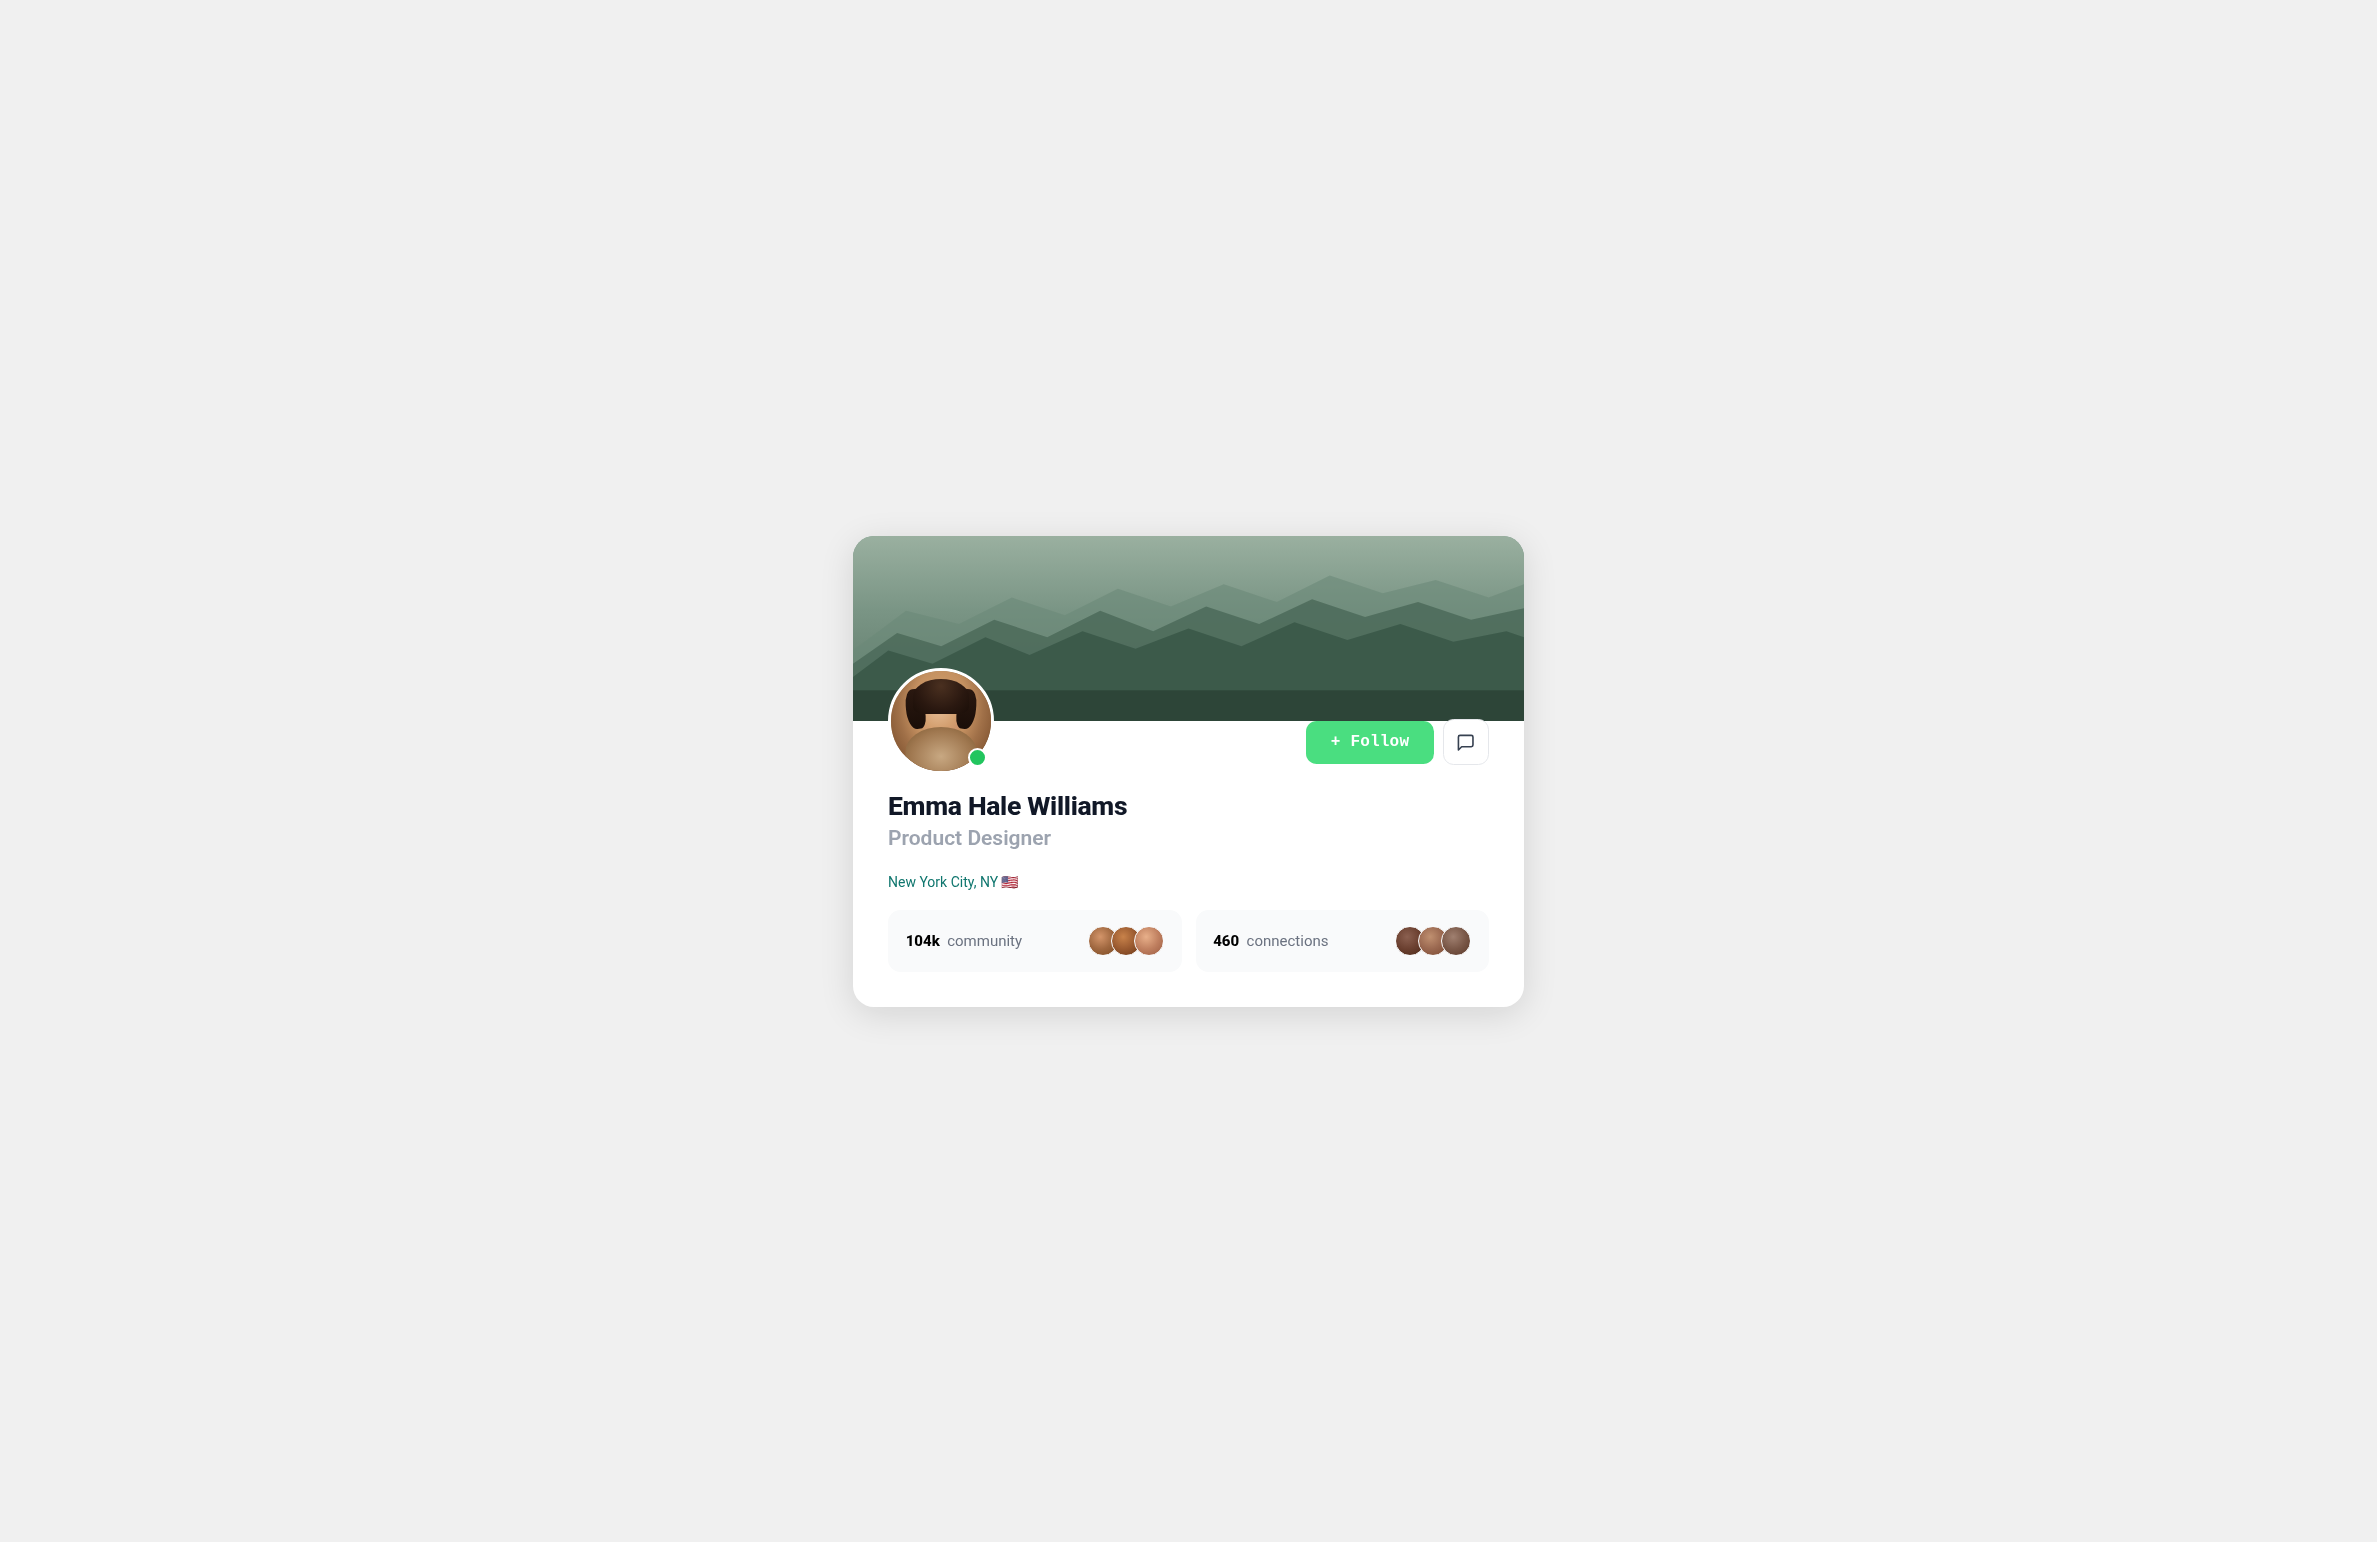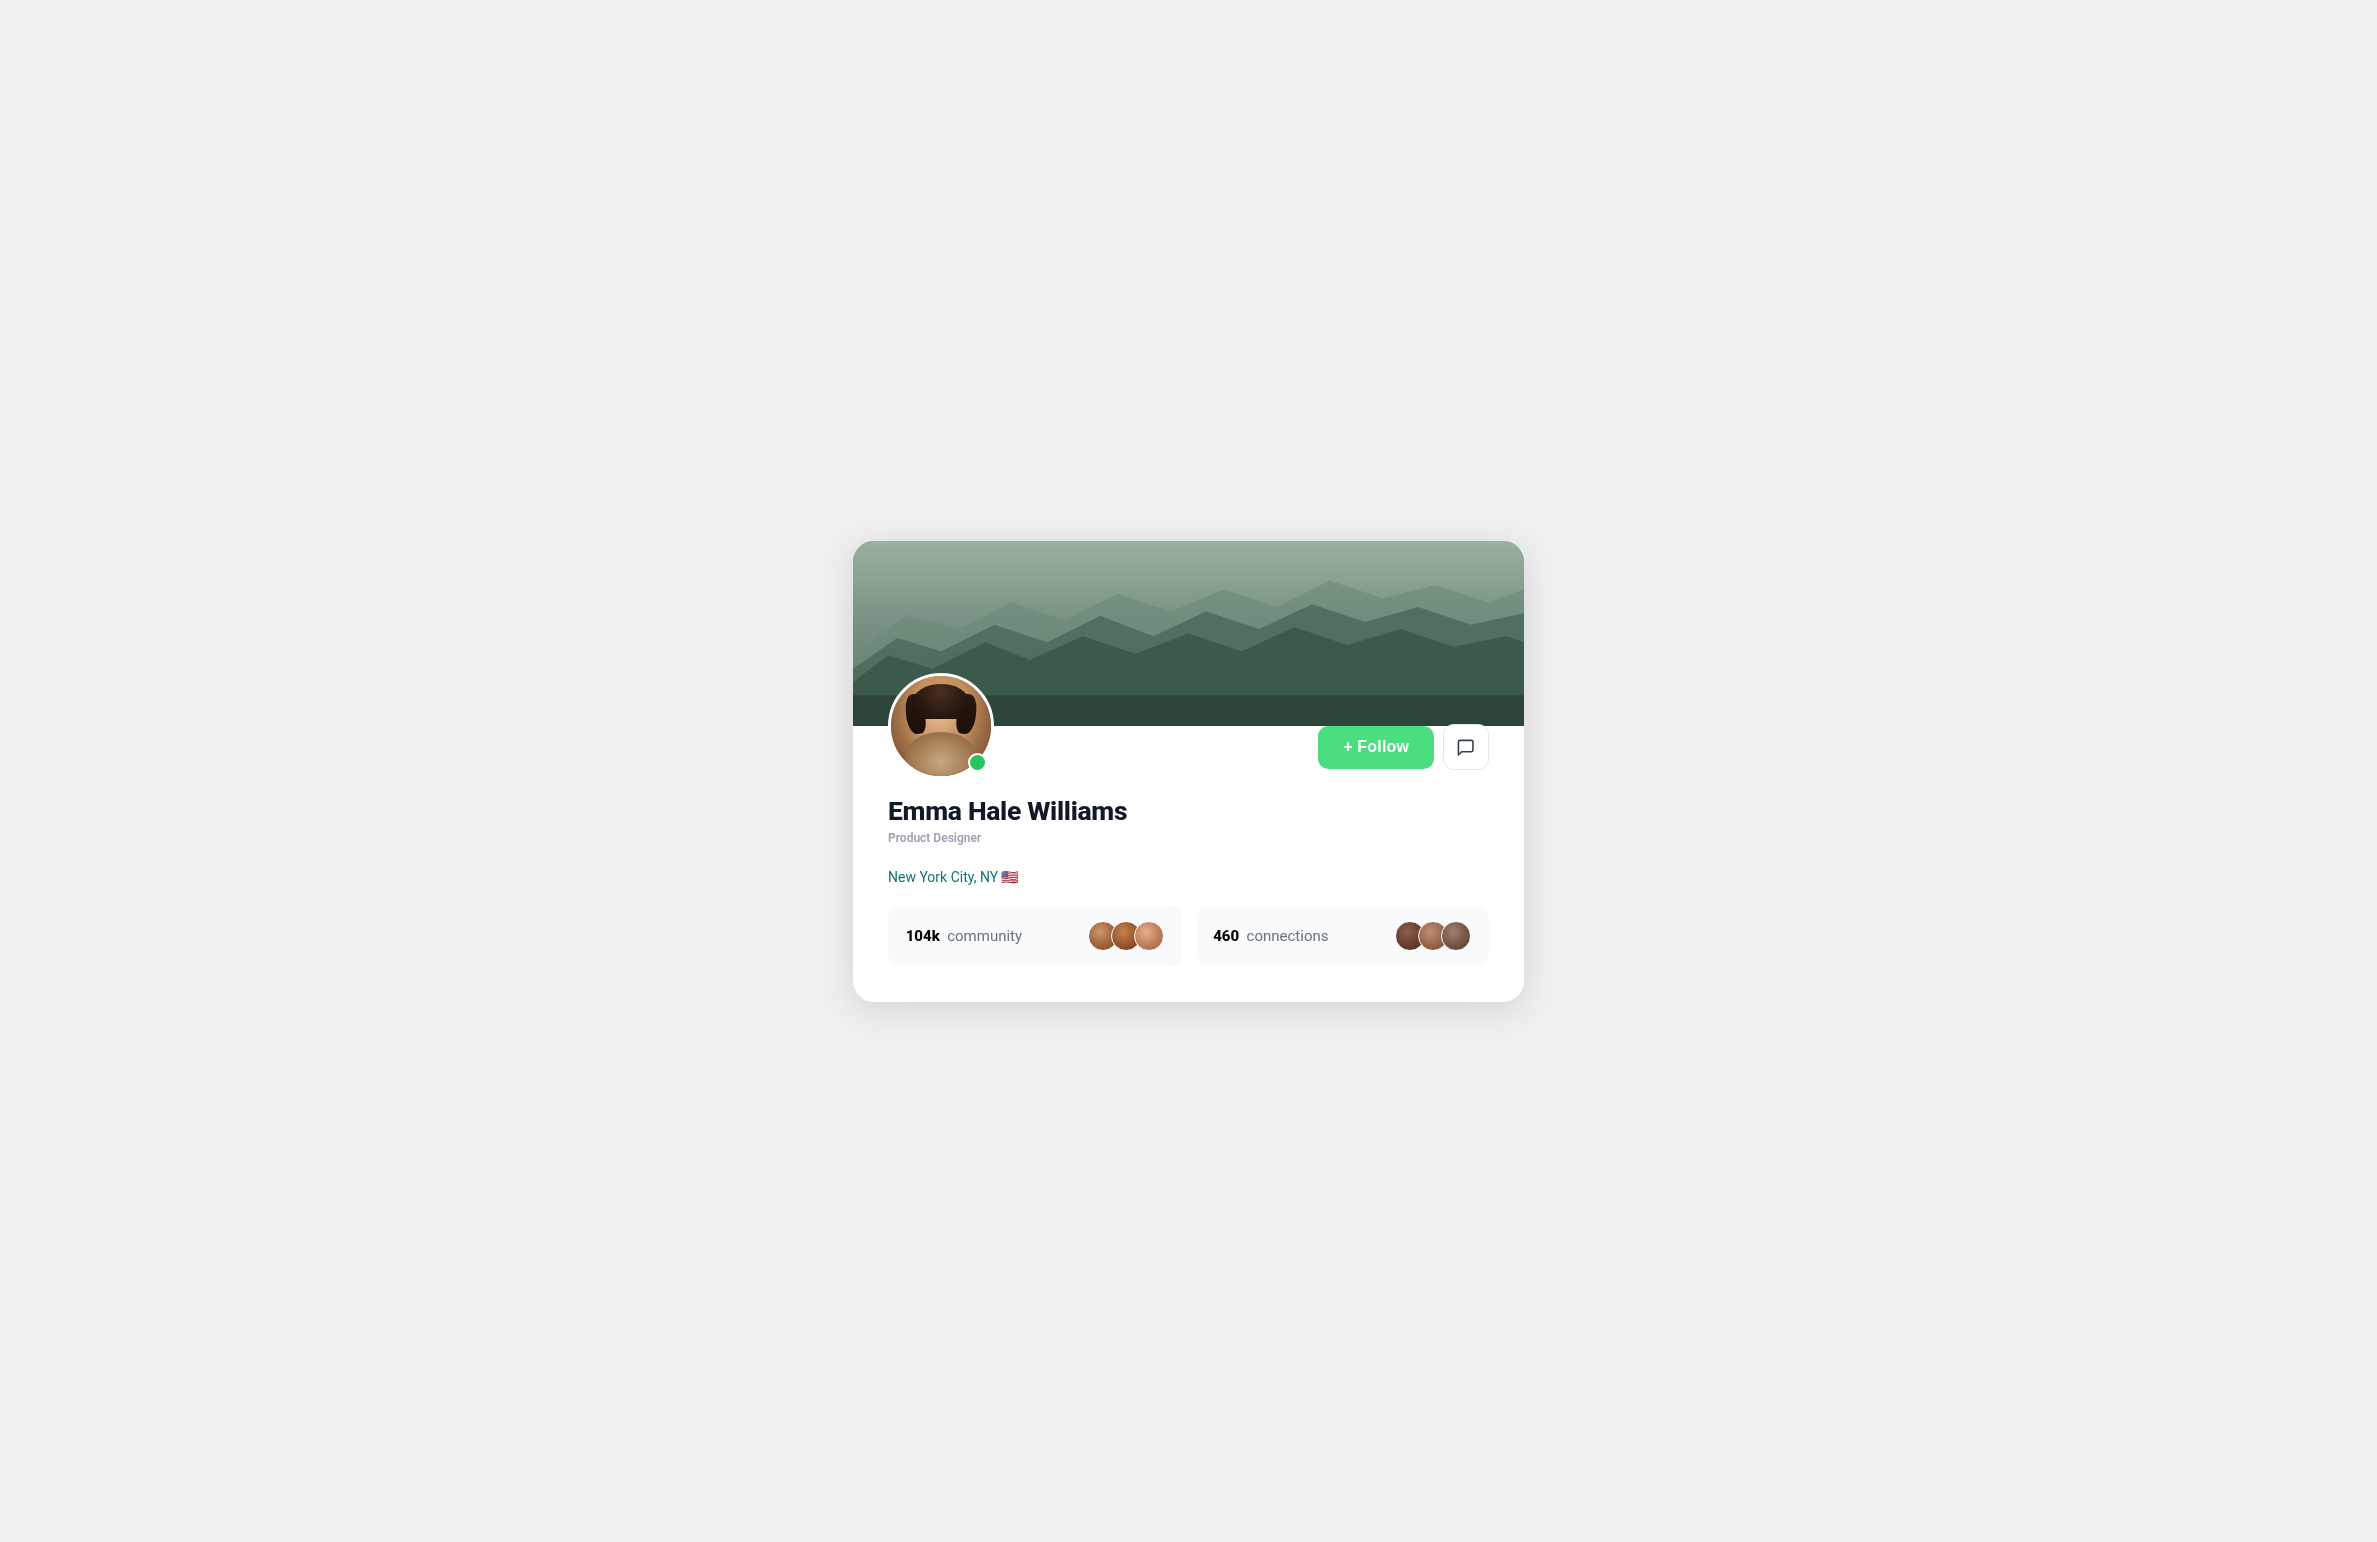--- a/index.html
+++ b/index.html
@@ -174,20 +174,21 @@
       border: none;
       border-radius: 10.6px;
       padding: 12.4px 25px;
       font-size: 16px;
       font-weight: 600;
       cursor: pointer;
       display: flex;
       align-items: center;
       gap: 5.3px;
       letter-spacing: 0.2px;
+      font-family: Liberation Mono, monospace;
     }
 
     .message-btn {
       width: 46px;
       height: 46px;
       border: 1.8px solid #e5e7eb;
       border-radius: 10.6px;
       background: #ffffff;
       cursor: pointer;
       display: flex;
@@ -203,21 +204,21 @@
 
     .profile-name {
       font-size: 26.5px;
       font-weight: 800;
       color: #111827;
       margin-bottom: 5.3px;
       letter-spacing: -0.3px;
     }
 
     .profile-title {
-      font-size: 12px;
+      font-size: 21px;
       font-weight: 600;
       color: #9ca3af;
       margin-bottom: 24px;
     }
 
     .profile-location {
       font-size: 14px;
       color: #0f766e;
       margin-bottom: 19.4px;
     }

